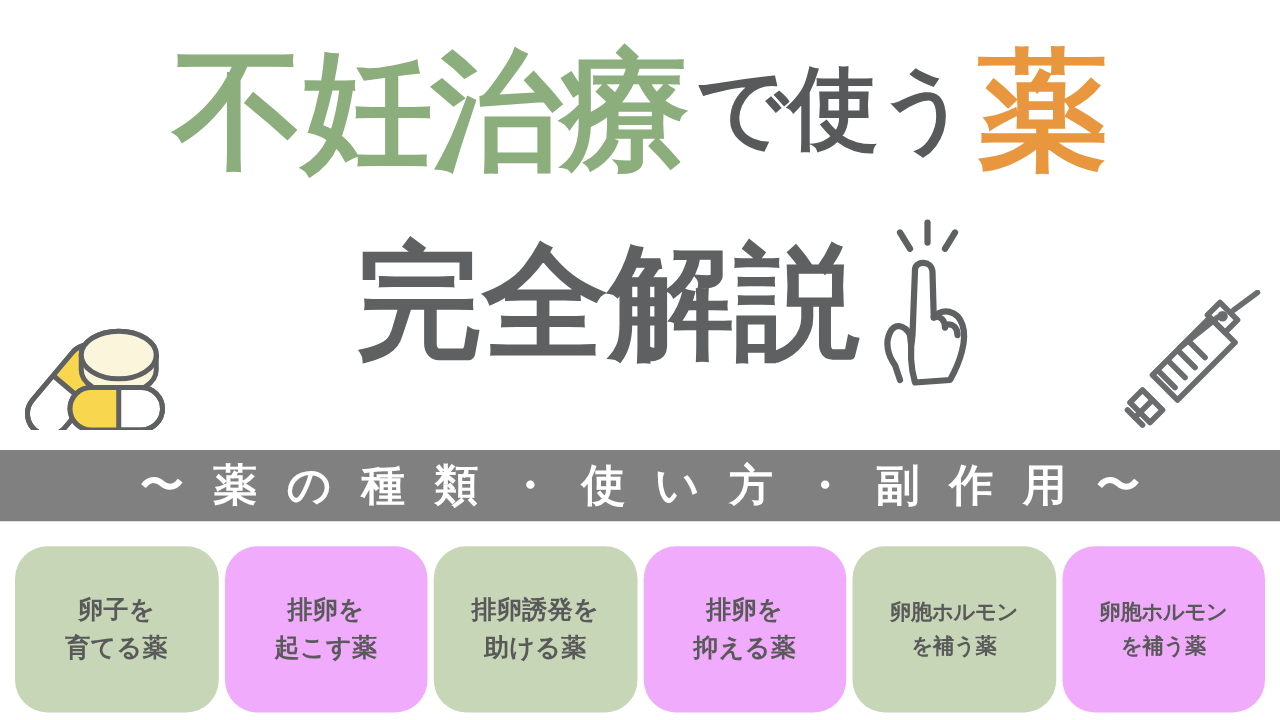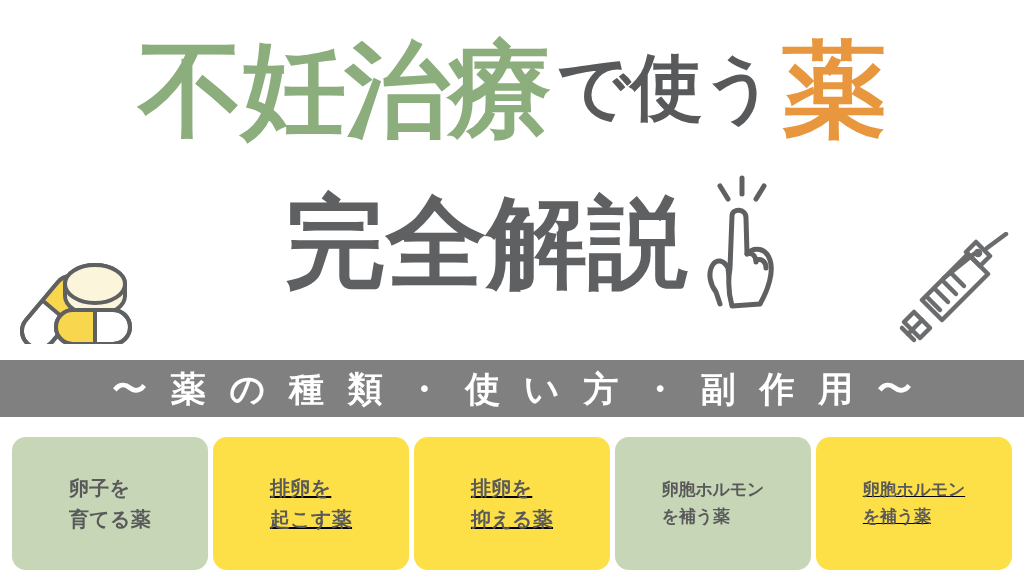--- a/index.html
+++ b/index.html
@@ -142,28 +142,28 @@
     position: absolute;
     left: 12px;
     top: 437px;
     width: 1000px;
     height: 133px;
     display: flex;
     gap: 5px;
   }
   .card {
     flex: 1 1 0;
-    border-radius: 14px;
+    border-radius: 26px;
     display: flex;
     align-items: center;
     justify-content: center;
-    text-align: left;
+    text-align: center;
   }
   .card.green { background: #c6d6b7; }
-  .card.orange { background: #fde047; text-decoration: underline; }
+  .card.orange { background: #f0abfc; }
 
   .card-text {
     color: #595959;
     font-size: 20px;
     font-weight: bold;
     line-height: 1.55;
     white-space: pre-line;
     letter-spacing: 0.3px;
   }
   .card-text.tight { font-size: 17px; letter-spacing: -0.2px; }
@@ -252,20 +252,23 @@
   <div class="cards">
 
     <div class="card green">
       <span class="card-text"><span>卵子を</span><br><span>育てる薬</span></span>
     </div>
 
     <div class="card orange">
       <span class="card-text"><span>排卵を</span><br><span>起こす薬</span></span>
     </div>
 
+    <div class="card green">
+      <span class="card-text"><span>排卵誘発を</span><br><span>助ける薬</span></span>
+    </div>
 
     <div class="card orange">
       <span class="card-text"><span>排卵を</span><br><span>抑える薬</span></span>
     </div>
 
     <div class="card green">
       <span class="card-text tight"><span>卵胞ホルモン</span><br><span>を補う薬</span></span>
     </div>
 
     <div class="card orange">

